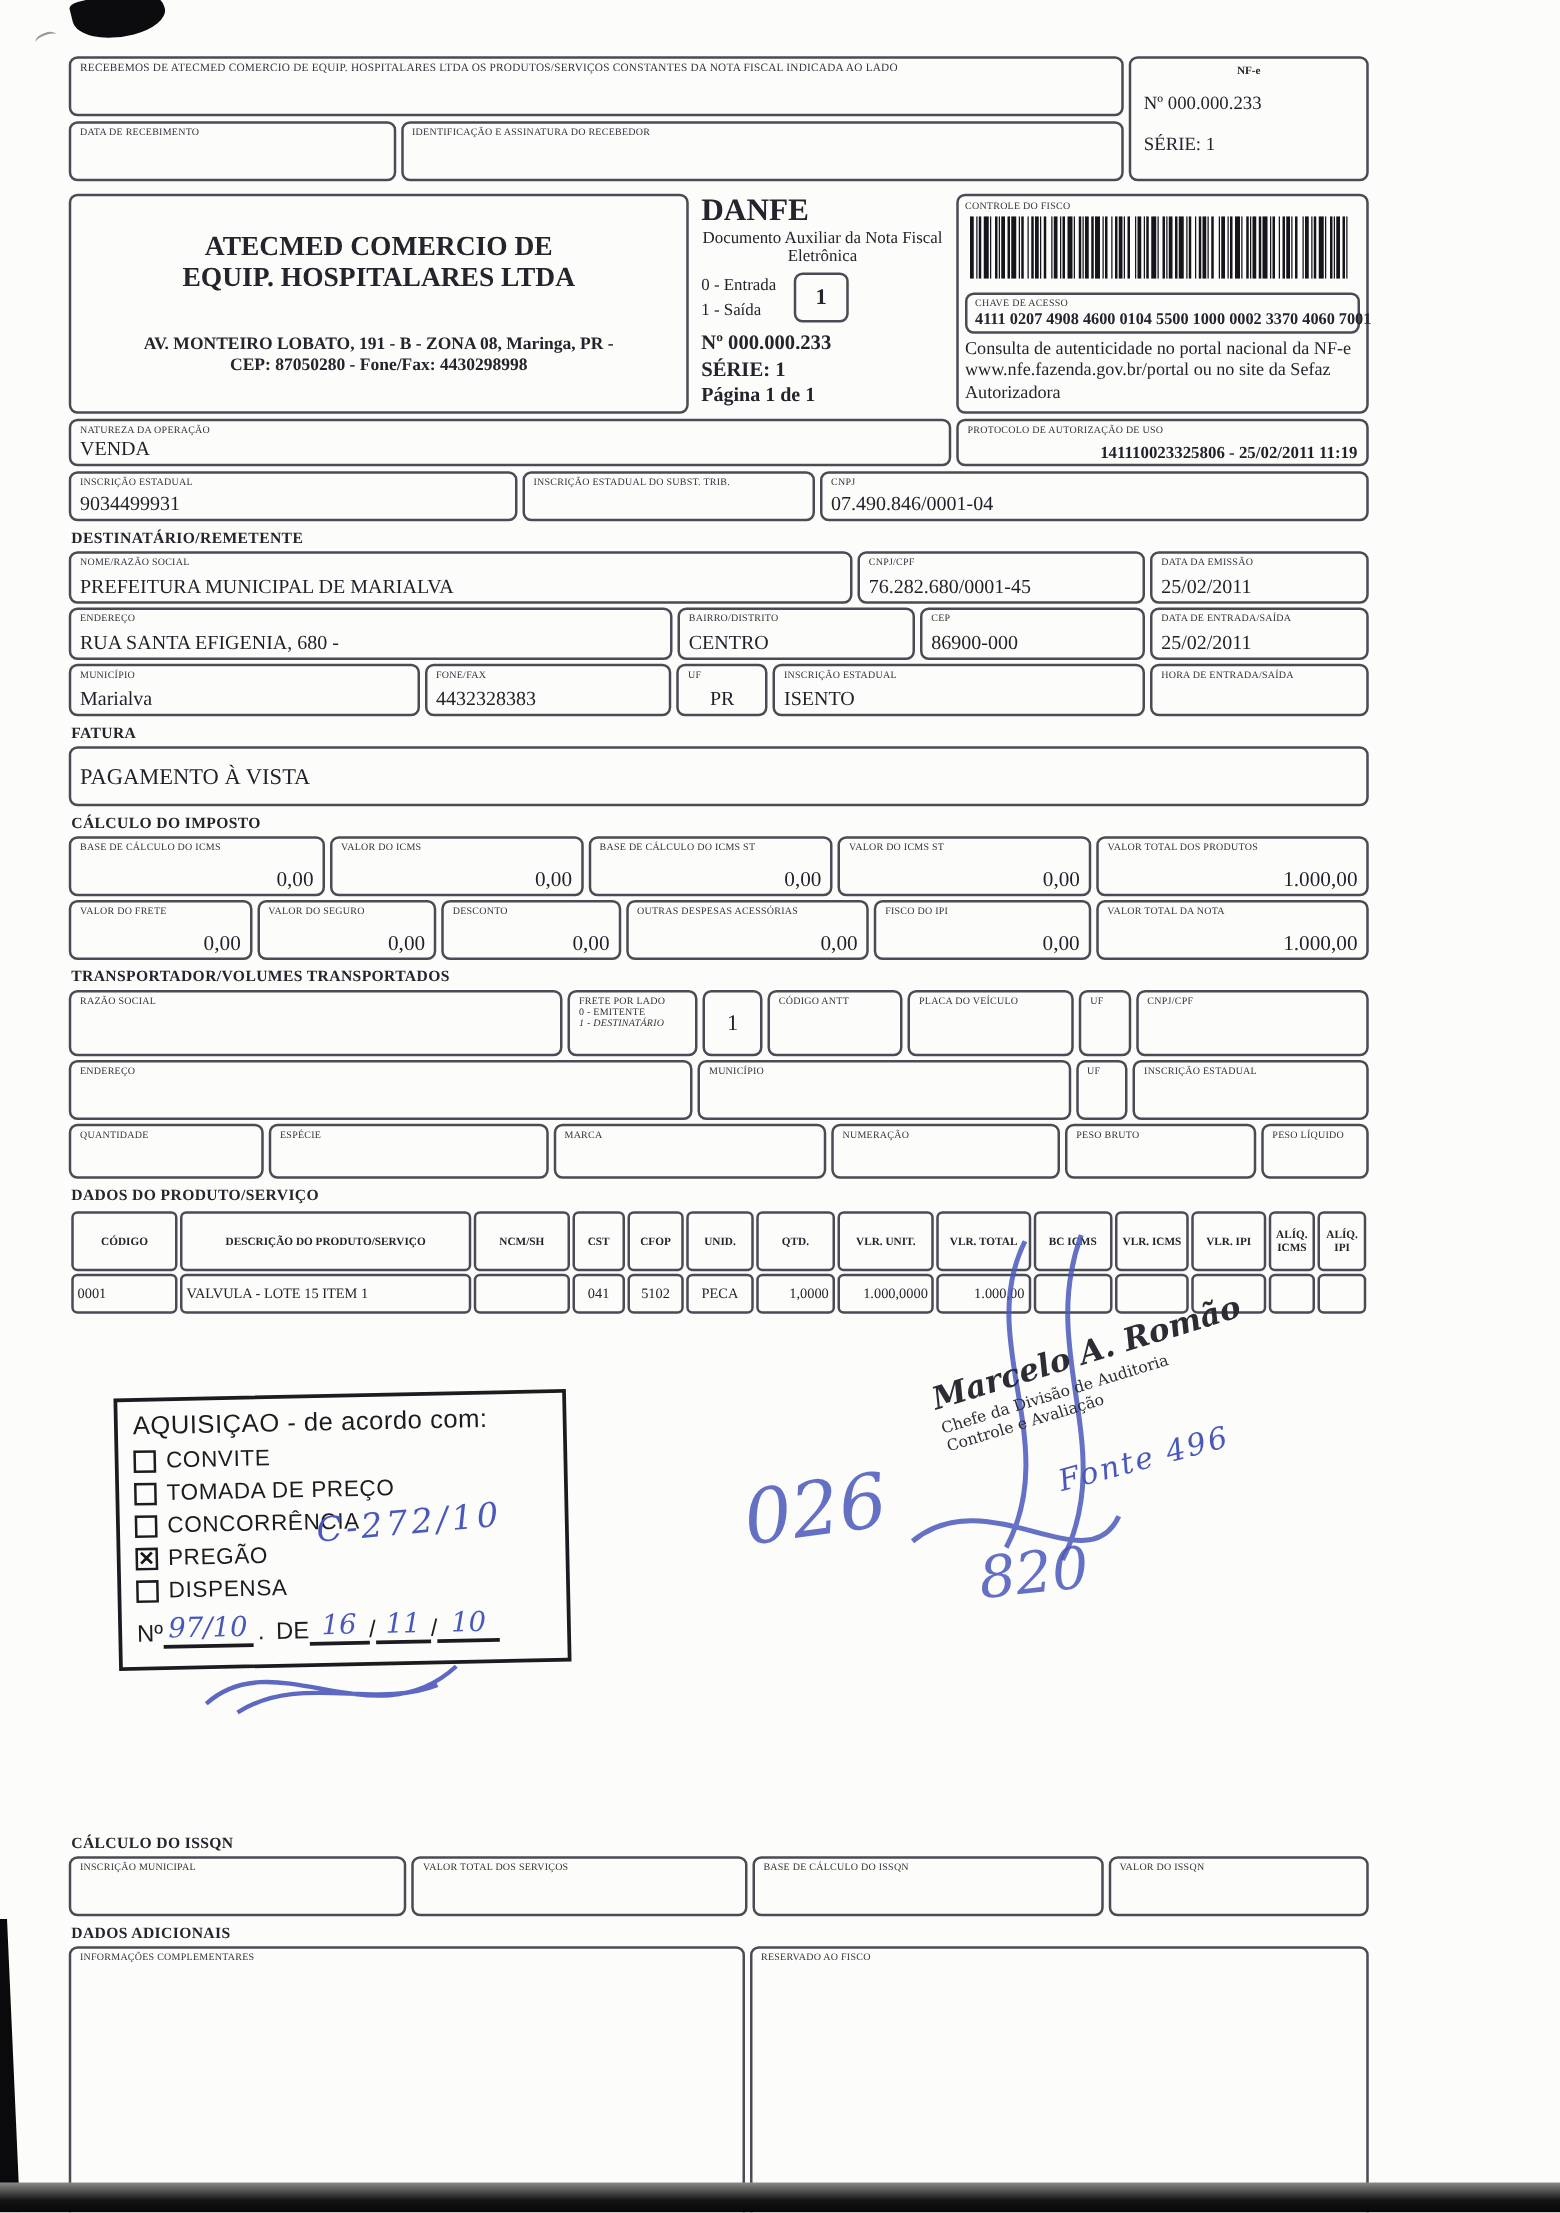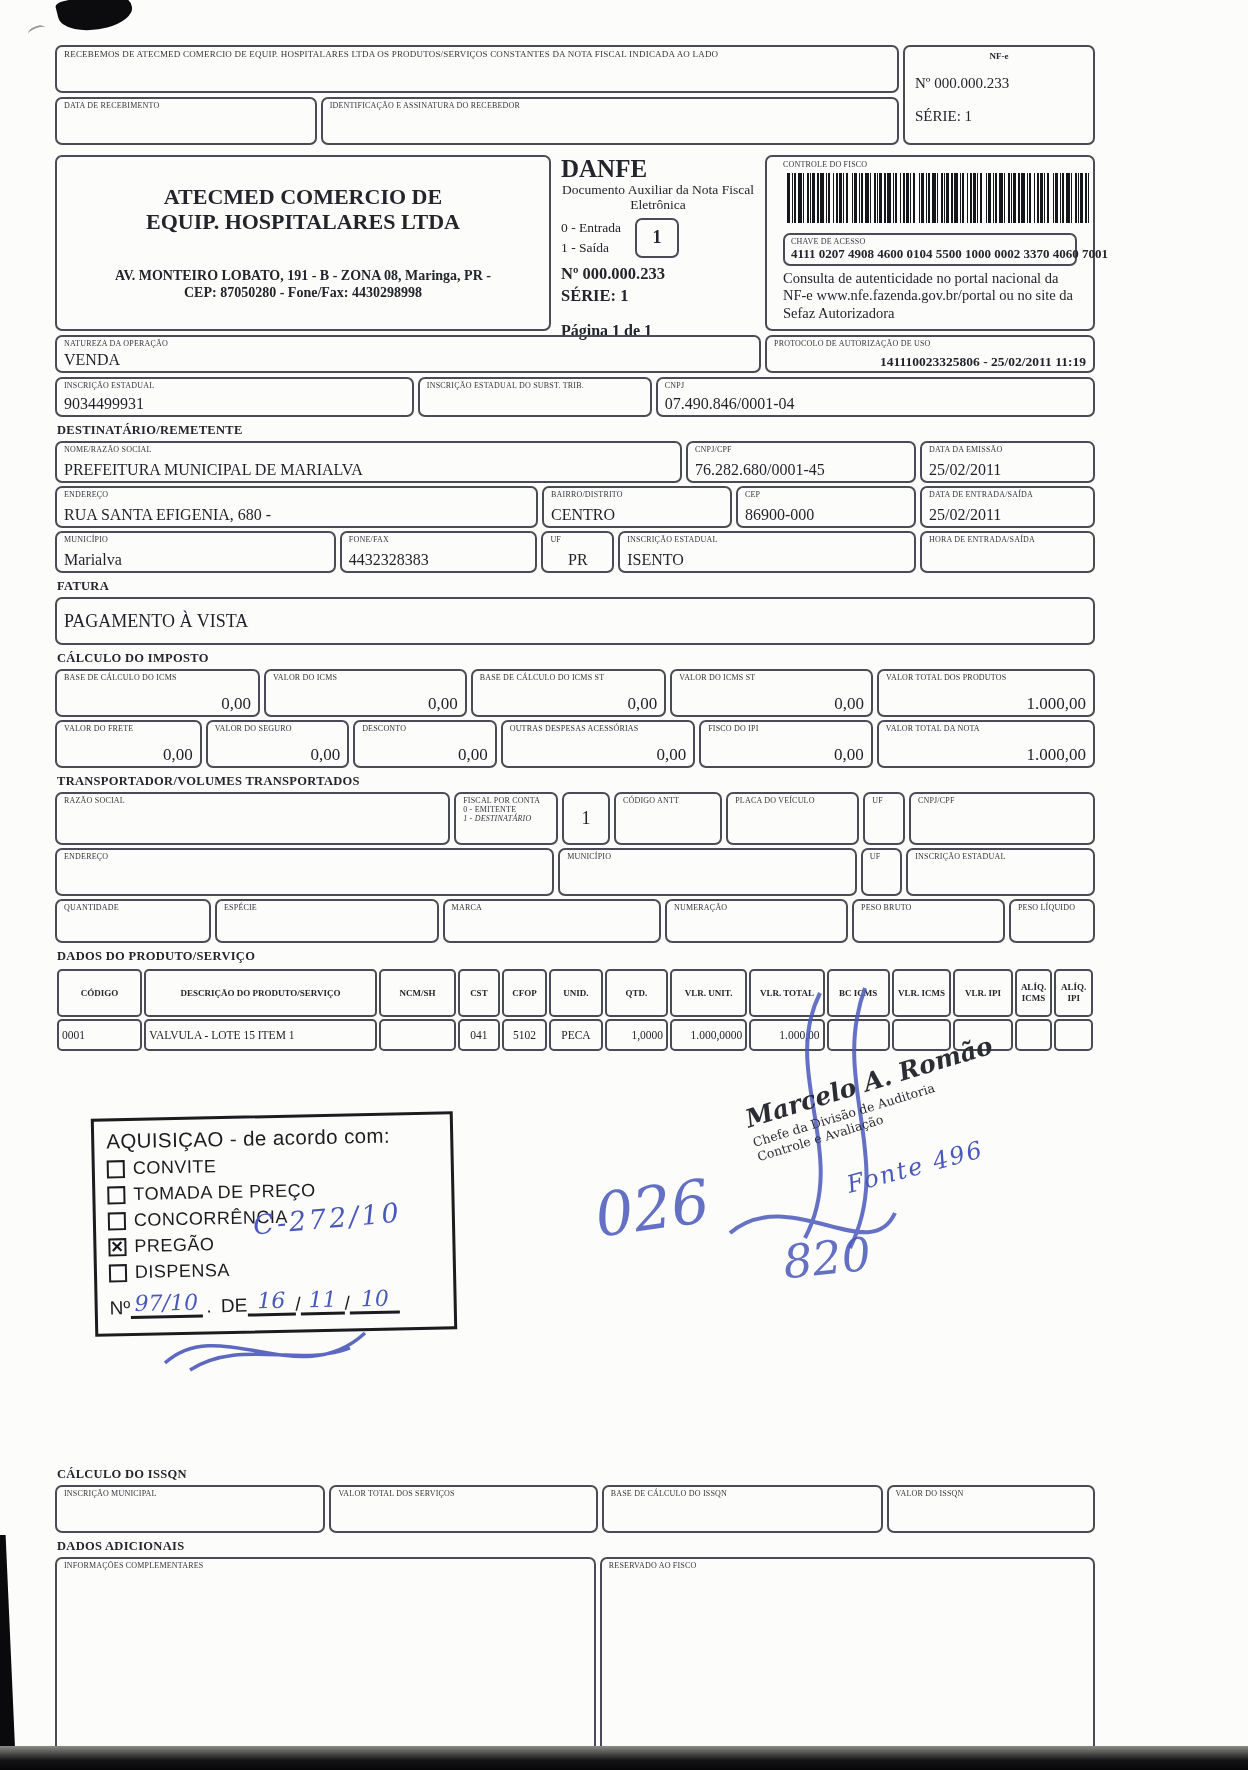--- a/index.html
+++ b/index.html
@@ -30,22 +30,22 @@
   .emit-addr{font-size:14px;font-weight:bold;text-align:center;line-height:1.2;}
   .danfe-col{width:206px;display:flex;flex-direction:column;padding:0 6px;box-sizing:border-box;}
   .danfe-title{font-size:25px;font-weight:bold;}
   .danfe-sub{font-size:13.5px;text-align:center;line-height:1.1;}
   .danfe-opts{display:flex;align-items:center;gap:14px;margin-top:5px;width:100%;}
   .danfe-optlines{font-size:13.5px;line-height:1.5;}
   .tipo-box{width:40px;height:36px;border:2.5px solid #4a4b54;border-radius:7px;display:flex;
             align-items:center;justify-content:center;font-size:18px;font-weight:bold;}
   .danfe-num{font-size:16.5px;font-weight:bold;width:100%;margin-top:6px;}
   .danfe-serie{font-size:16.5px;font-weight:bold;width:100%;margin-top:2px;}
-  .danfe-pag{font-size:16px;font-weight:bold;margin-top:16px;}
-  .fisco-box{width:330px;justify-content:flex-start;padding:3px 16px;}
+  .danfe-pag{font-size:16px;font-weight:bold;margin-top:2px;}
+  .fisco-box{width:330px;justify-content:flex-start;padding:3px 5px;}
   .barcode{margin:4px 2px 6px 2px;}
   .chave-box{border:2px solid #4a4b54;border-radius:7px;padding:2px 6px;}
   .chave-num{font-size:13px;font-weight:bold;white-space:nowrap;}
   .consulta{font-size:14.5px;line-height:1.18;margin-top:4px;}
   
   .h38{height:38px;margin-top:4px;}
   .h40{height:40px;margin-top:4px;}
   .h42{height:42px;}
   .h43{height:48px;}
   .h48{height:48px;}
@@ -300,21 +300,21 @@
       </div>
     </div>
 
     <div class="sect">TRANSPORTADOR/VOLUMES TRANSPORTADOS</div>
     <div class="row h53">
       <div class="cell" style="width:38%">
         <div class="lbl">RAZÃO SOCIAL</div>
         <div class="val"></div>
       </div>
       <div class="cell" style="width:10%;justify-content:flex-start">
-        <div class="lbl">FISCAL POR CONTA</div>
+        <div class="lbl">FRETE POR LADO</div>
         <div class="lbl">0 - EMITENTE</div>
         <div class="lbl" style="font-style:italic">1 - DESTINATÁRIO</div>
       </div>
       <div class="cell" style="width:4.6%;justify-content:center">
         <div class="val ta-c" style="font-size:18px">1</div>
       </div>
       <div class="cell" style="width:10.4%">
         <div class="lbl">CÓDIGO ANTT</div>
         <div class="val"></div>
       </div>

